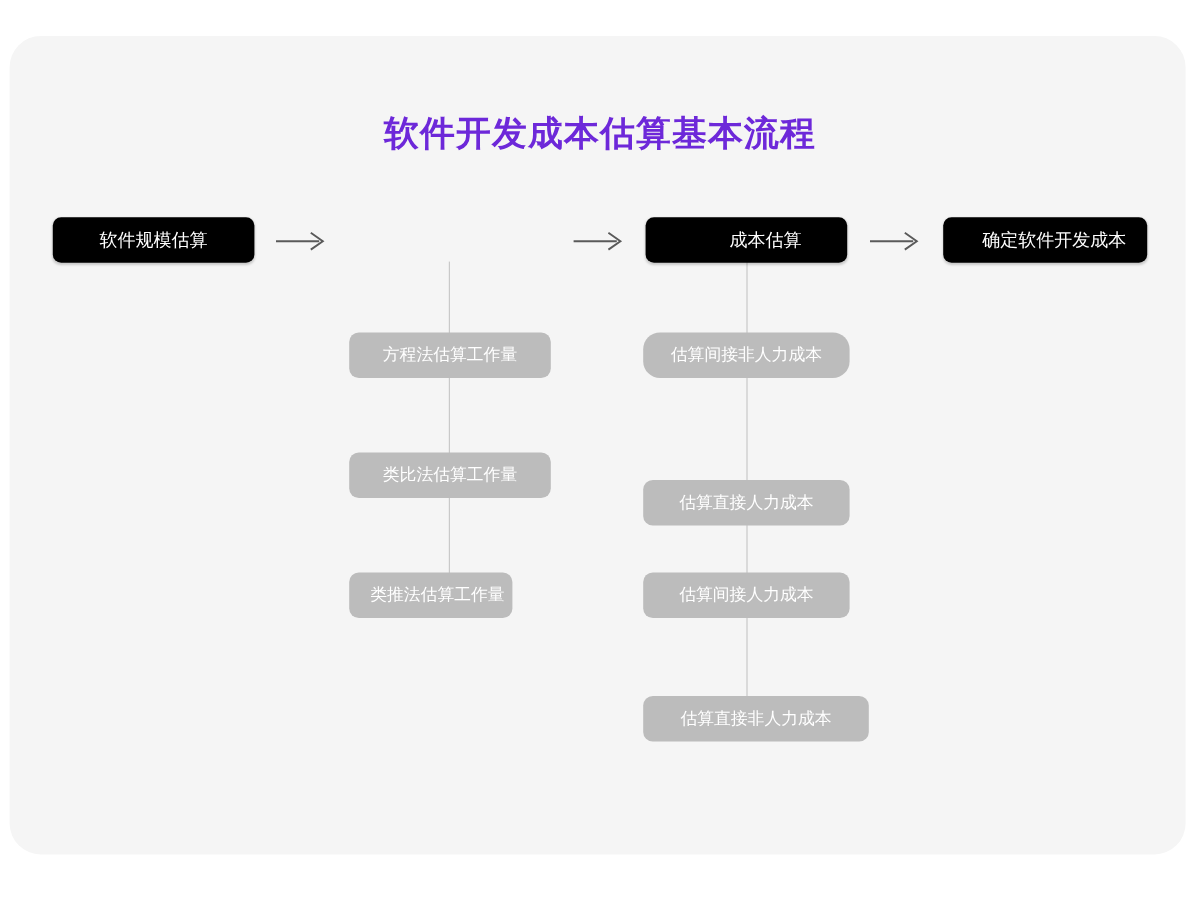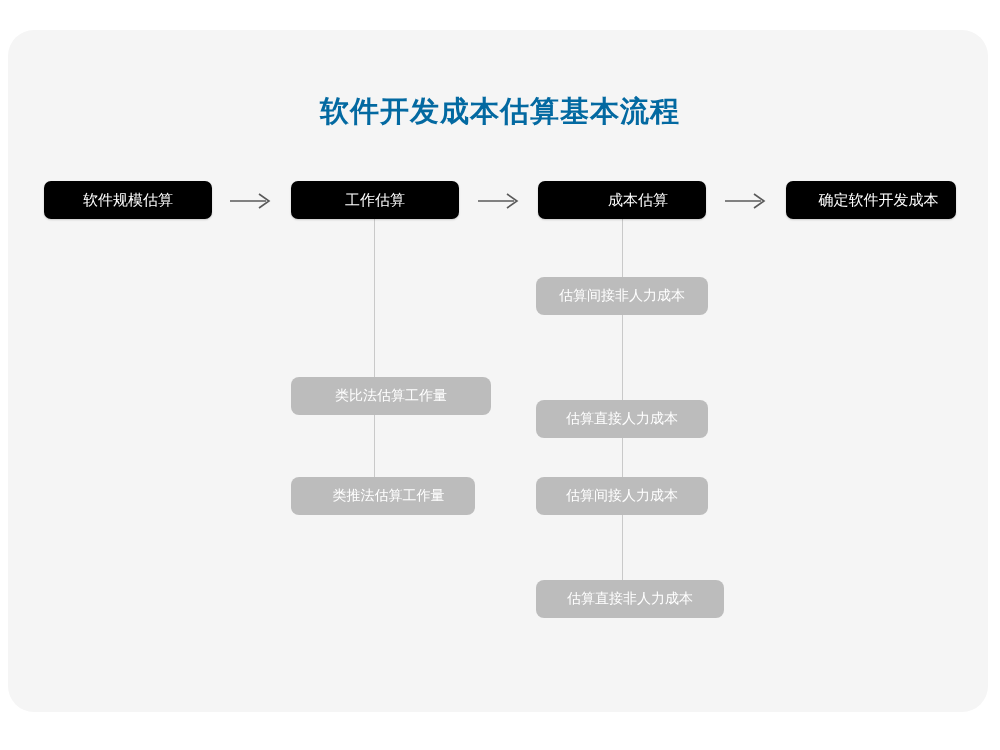--- a/index.html
+++ b/index.html
@@ -33,21 +33,21 @@
   }
 
   #title {
     position: absolute;
     left: 0;
     top: 92px;
     width: 1000px;
     text-align: center;
     font-size: 29px;
     font-weight: bold;
-    color: #0369a1;
+    color: #6d28d9;
     letter-spacing: 1px;
     white-space: nowrap;
   }
 
   
   .connector {
     position: absolute;
     width: 1px;
     background: #c9c9c9;
   }
@@ -99,46 +99,46 @@
 
   <div class="node primary" style="left:44px; top:181px; width:168px;">软件规模估算</div>
 
   <div class="arrow" style="left:228px; top:190px;">
     <svg width="46" height="22" viewBox="0 0 46 22">
       <line x1="2" y1="11" x2="38" y2="11" stroke="#5a5a5a" stroke-width="1.6"></line>
       <polyline points="31,4 41,11 31,18" fill="none" stroke="#5a5a5a" stroke-width="1.6"></polyline>
     </svg>
   </div>
 
-  <div class="node primary" style="left:291px; top:181px; width:168px;">工作估算</div>
 
   <div class="arrow" style="left:476px; top:190px;">
     <svg width="46" height="22" viewBox="0 0 46 22">
       <line x1="2" y1="11" x2="38" y2="11" stroke="#5a5a5a" stroke-width="1.6"></line>
       <polyline points="31,4 41,11 31,18" fill="none" stroke="#5a5a5a" stroke-width="1.6"></polyline>
     </svg>
   </div>
 
   <div class="node primary" style="left:538px; top:181px; width:168px;padding-left:32px;">成本估算</div>
 
   <div class="arrow" style="left:723px; top:190px;">
     <svg width="46" height="22" viewBox="0 0 46 22">
       <line x1="2" y1="11" x2="38" y2="11" stroke="#5a5a5a" stroke-width="1.6"></line>
       <polyline points="31,4 41,11 31,18" fill="none" stroke="#5a5a5a" stroke-width="1.6"></polyline>
     </svg>
   </div>
 
   <div class="node primary" style="left:786px; top:181px; width:170px;padding-left:15px;">确定软件开发成本</div>
 
+  <div class="node secondary" style="left:291px; top:277px; width:168px;">方程法估算工作量</div>
 
-  <div class="node secondary" style="left:291px; top:377px; width:200px;">类比法估算工作量</div>
+  <div class="node secondary" style="left:291px; top:377px; width:168px;">类比法估算工作量</div>
 
-  <div class="node secondary" style="left:291px; top:477px; width:184px;padding-left:11px;">类推法估算工作量</div>
+  <div class="node secondary" style="left:291px; top:477px; width:136px;padding-left:11px;">类推法估算工作量</div>
 
-  <div class="node secondary" style="left:536px; top:277px; width:172px;">估算间接非人力成本</div>
+  <div class="node secondary" style="left:536px; top:277px; width:172px;border-radius:14px;">估算间接非人力成本</div>
 
   <div class="node secondary" style="left:536px; top:377px; width:172px;margin-top:23px;">估算直接人力成本</div>
 
   <div class="node secondary" style="left:536px; top:477px; width:172px;">估算间接人力成本</div>
 
   <div class="node secondary" style="left:536px; top:580px; width:188px;">估算直接非人力成本</div>
 
 </div>
 
 </body></html>

